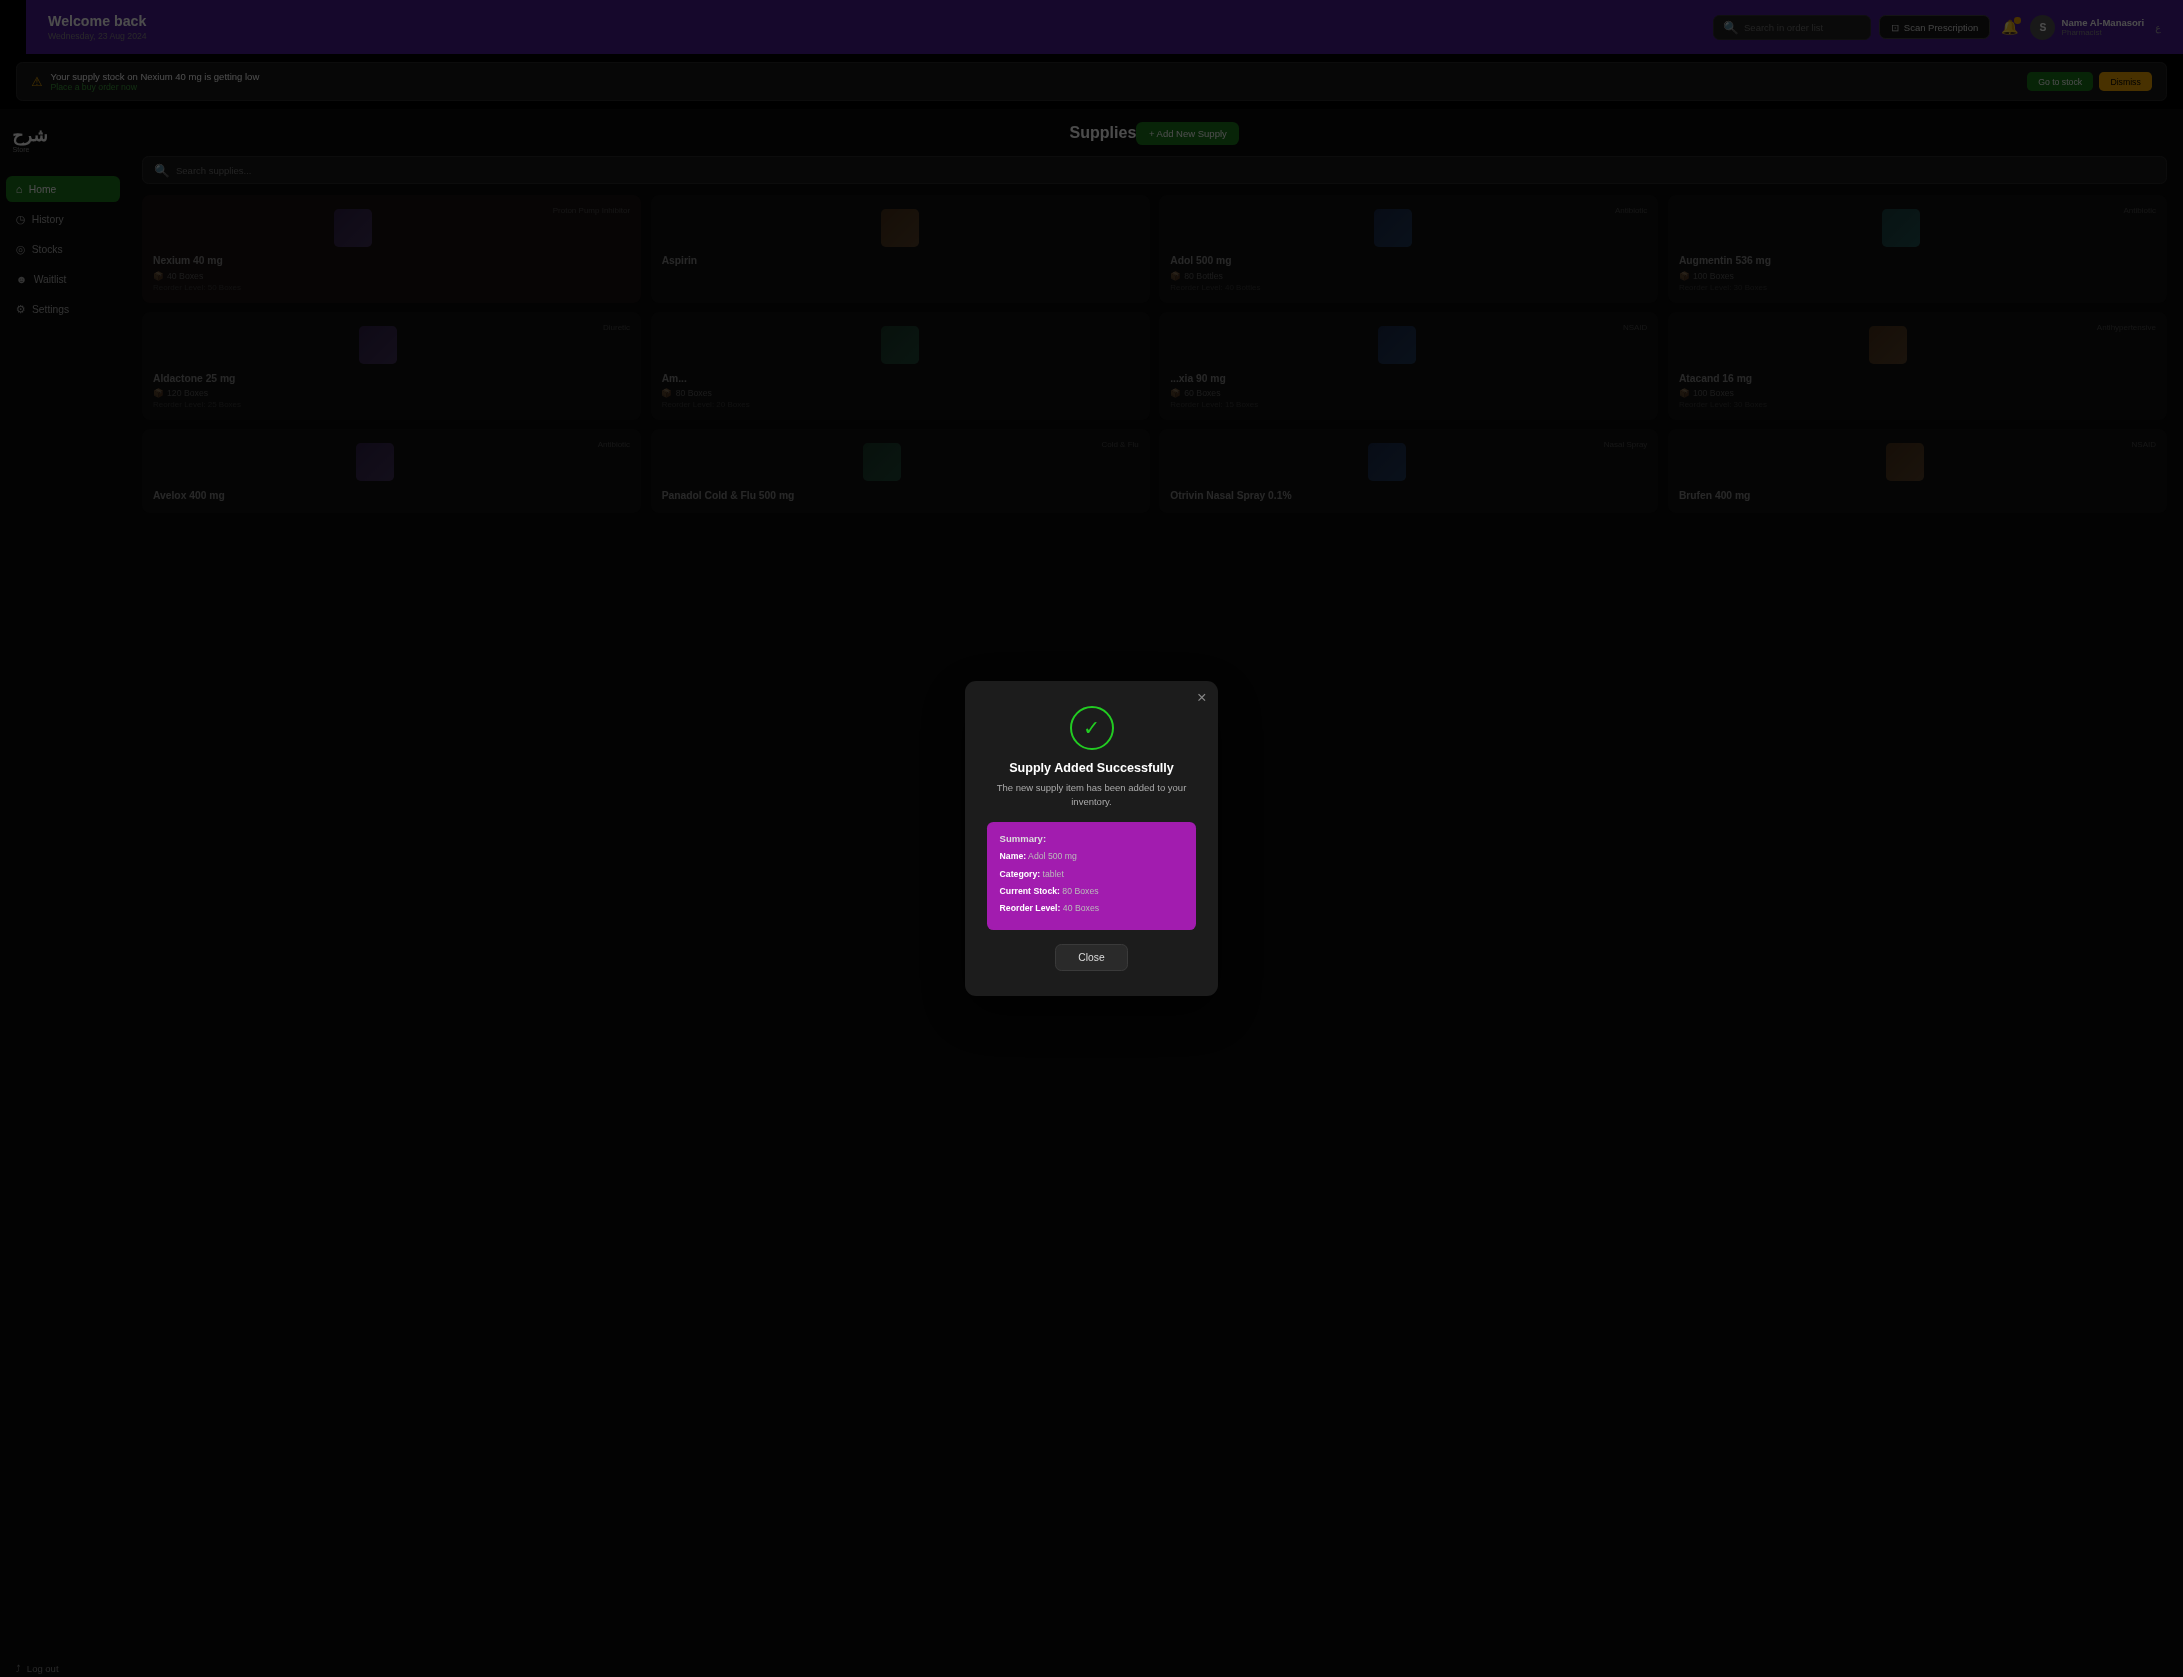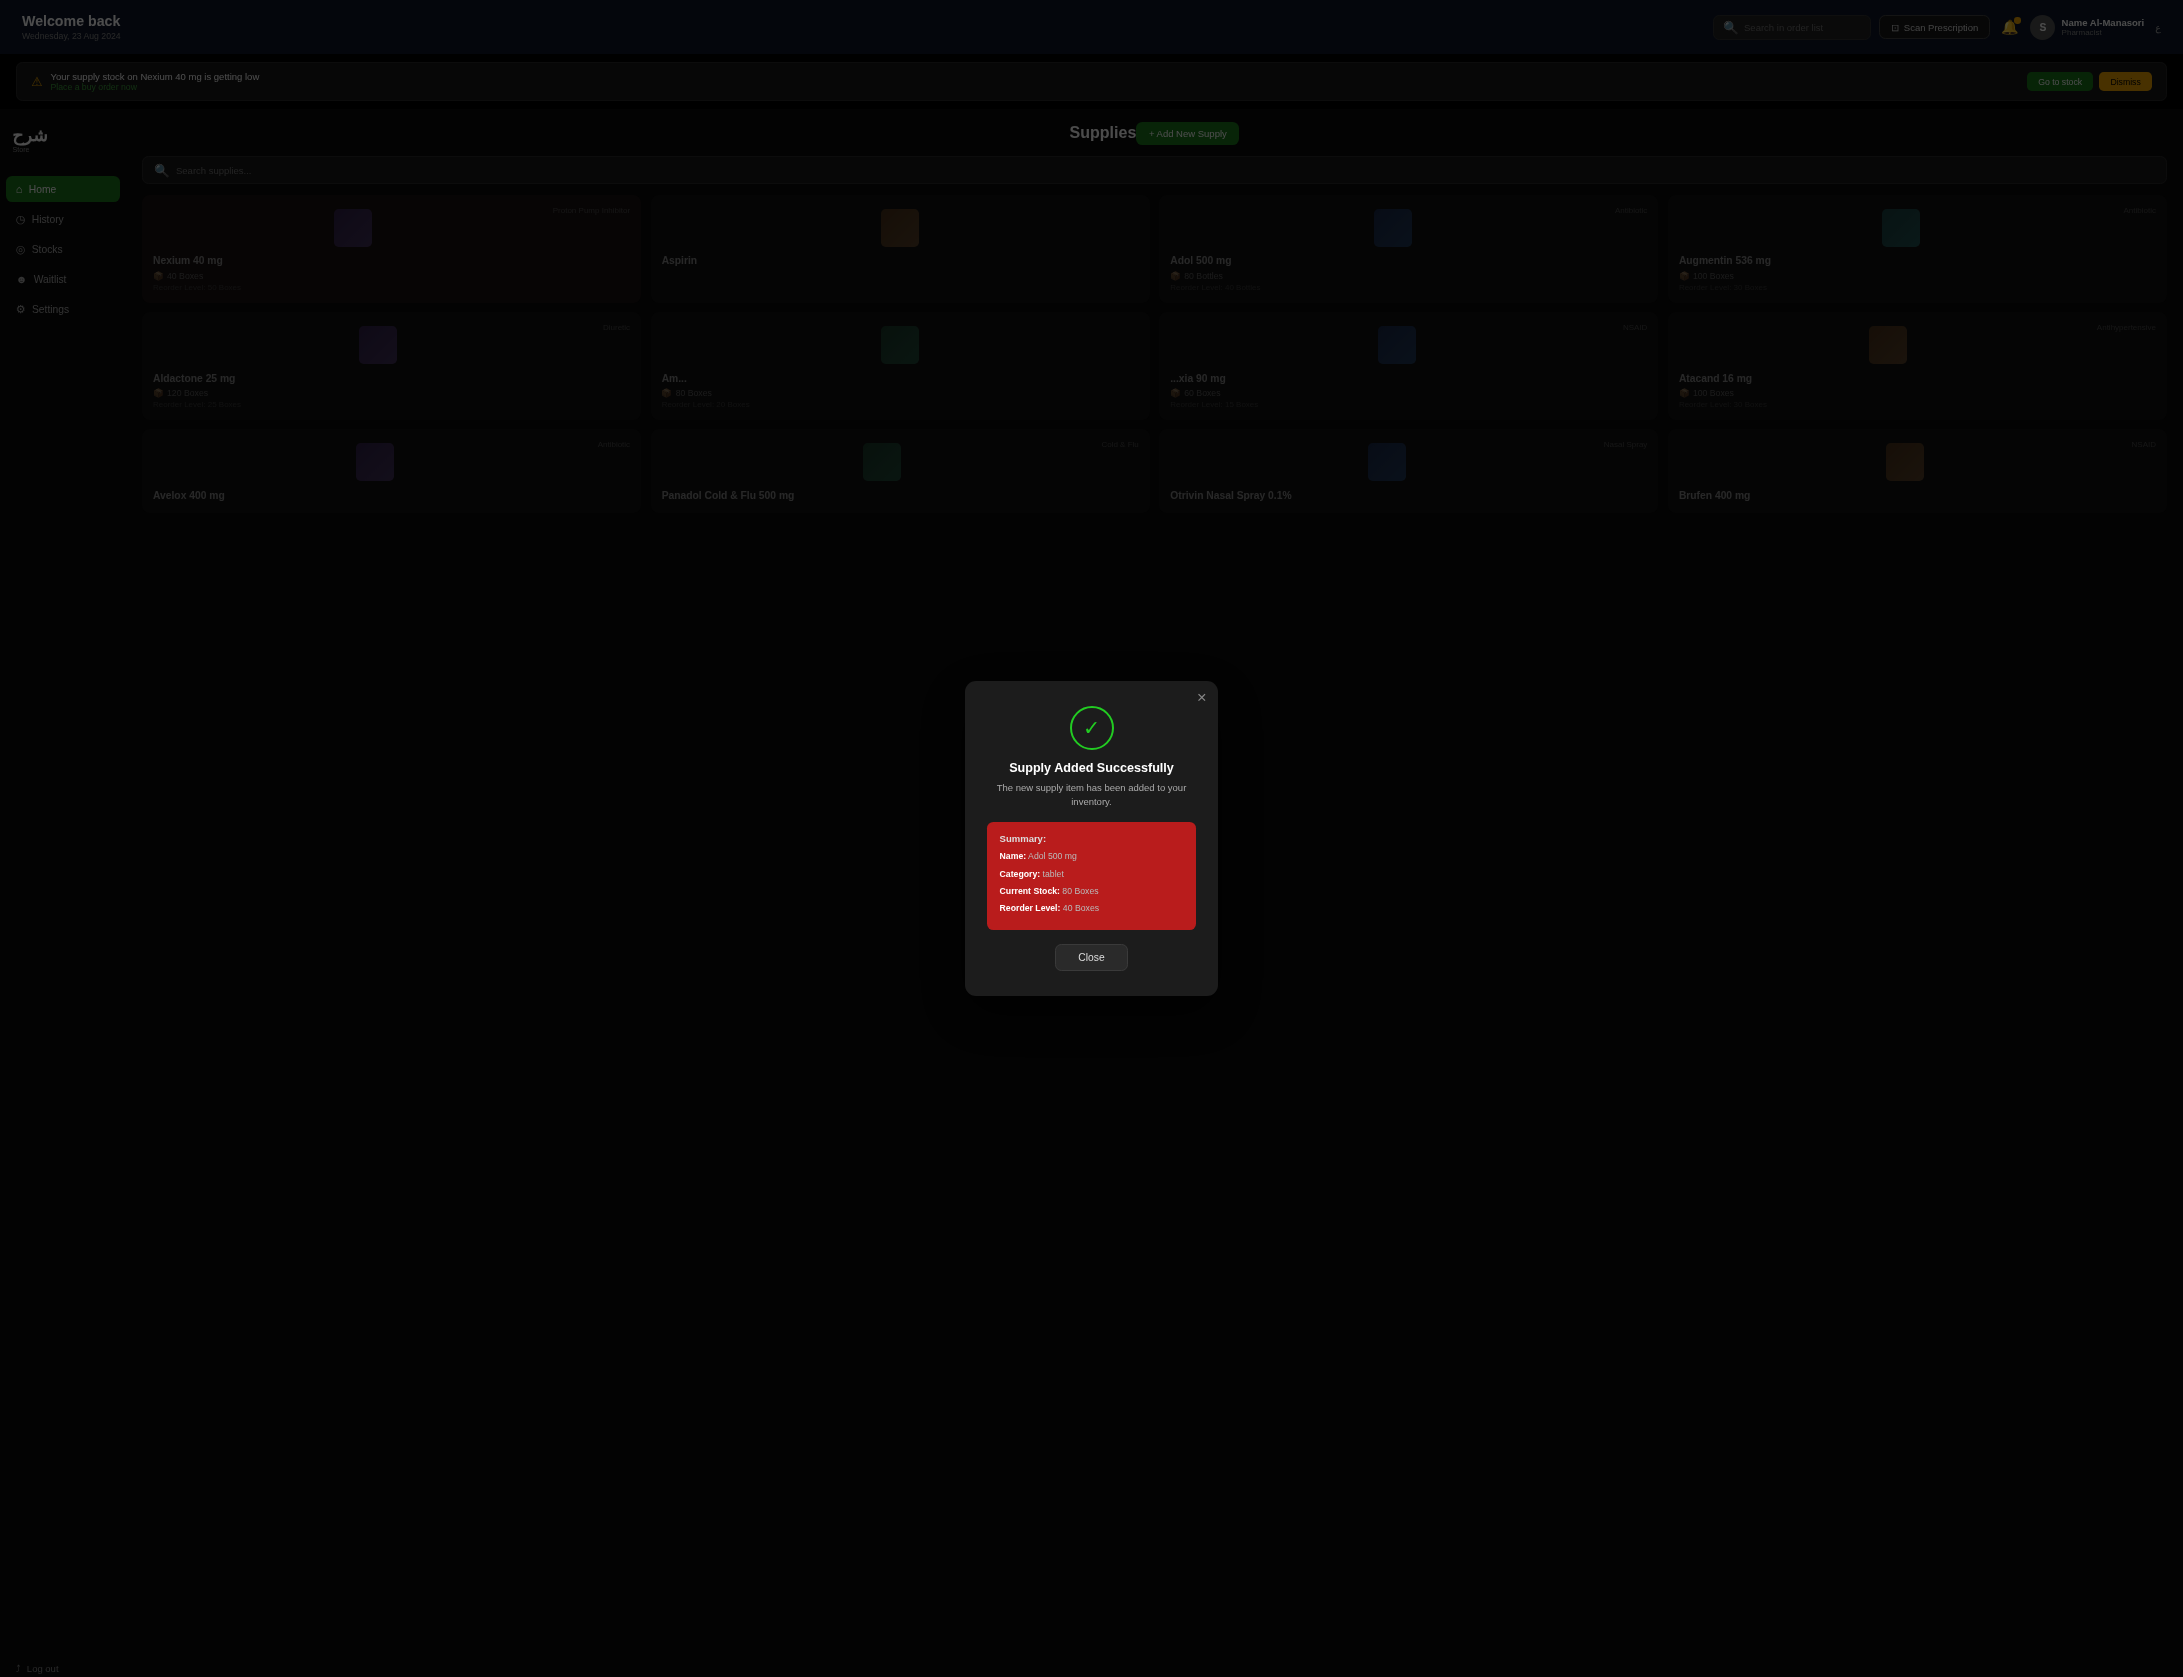--- a/index.html
+++ b/index.html
@@ -10,22 +10,23 @@
       min-height: 100vh;
       overflow: hidden;
     }
 
     
     .topbar {
       display: flex;
       align-items: center;
       justify-content: space-between;
       padding: 8px 22px;
-      background: #0f172a;
+      background: #4c1d95;
       height: 54px;
+      margin-left: 26px;
     }
     .welcome-block {}
     .welcome-title { font-size: 14.2px; font-weight: 600; }
     .welcome-date { font-size: 8.7px; color: #888; margin-top: 1.6px; }
     .topbar-right { display: flex; align-items: center; gap: 8px; }
     .search-bar {
       display: flex; align-items: center;
       background: #222; border: 0.8px solid #333; border-radius: 6.3px;
       padding: 4px 9.5px; gap: 4.7px; width: 158px;
     }
@@ -147,21 +148,21 @@
     }
     .modal-check {
       width: 44px; height: 44px; border-radius: 50%;
       border: 2.4px solid #22cc22;
       display: flex; align-items: center; justify-content: center;
       margin: 0 auto 11px; font-size: 20.5px; color: #22cc22;
     }
     .modal-title { font-size: 12.6px; font-weight: 700; margin-bottom: 6.3px; }
     .modal-subtitle { font-size: 9.5px; color: #aaa; margin-bottom: 12.6px; line-height: 1.5; }
     .modal-summary {
-      background: #b91c1c; border-radius: 6.3px; padding: 11px 12.6px;
+      background: #a21caf; border-radius: 6.3px; padding: 11px 12.6px;
       text-align: left; margin-bottom: 14.2px;
     }
     .summary-title { font-size: 9.5px; font-weight: 600; margin-bottom: 6.3px; color: #ddd; }
     .summary-row { font-size: 8.7px; color: #bbb; margin-bottom: 3.2px; line-height: 1.6; }
     .summary-row strong { color: #fff; }
     .modal-btn {
       background: #2a2a2a; color: #ddd; border: 0.8px solid #3a3a3a;
       border-radius: 6.3px; padding: 7.1px 22px; font-size: 10.3px; cursor: pointer;
     }
   </style>

